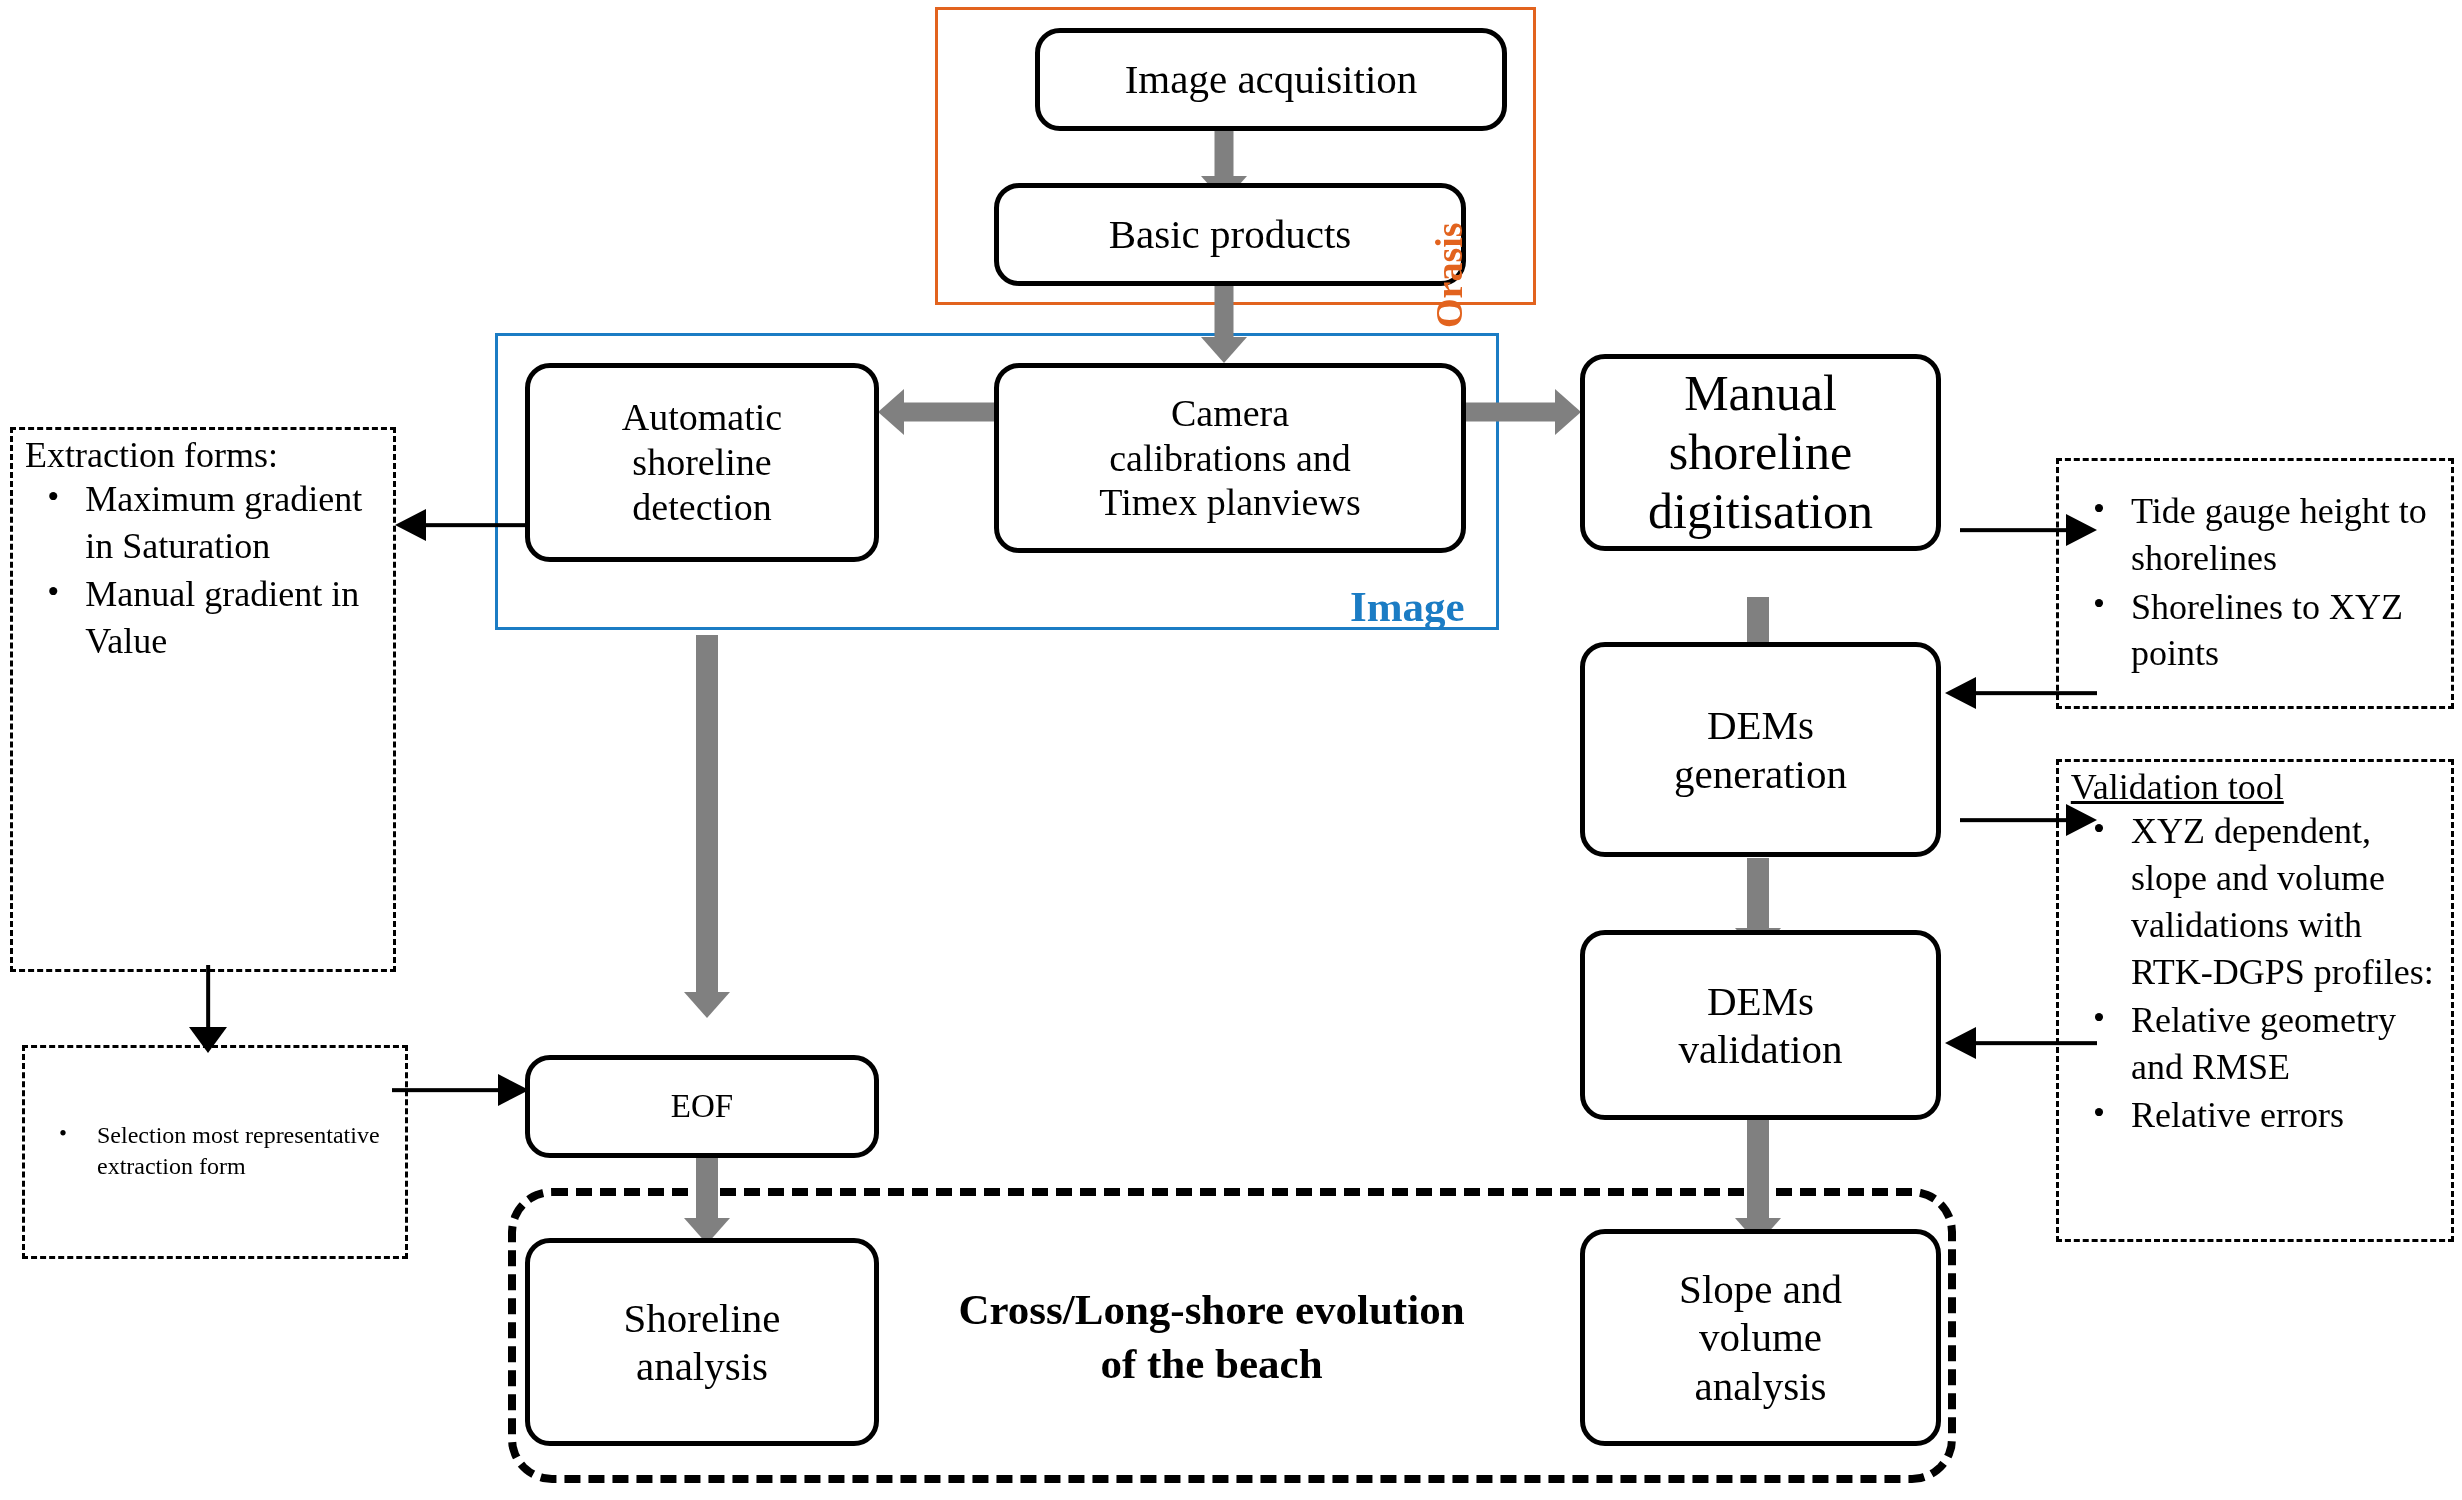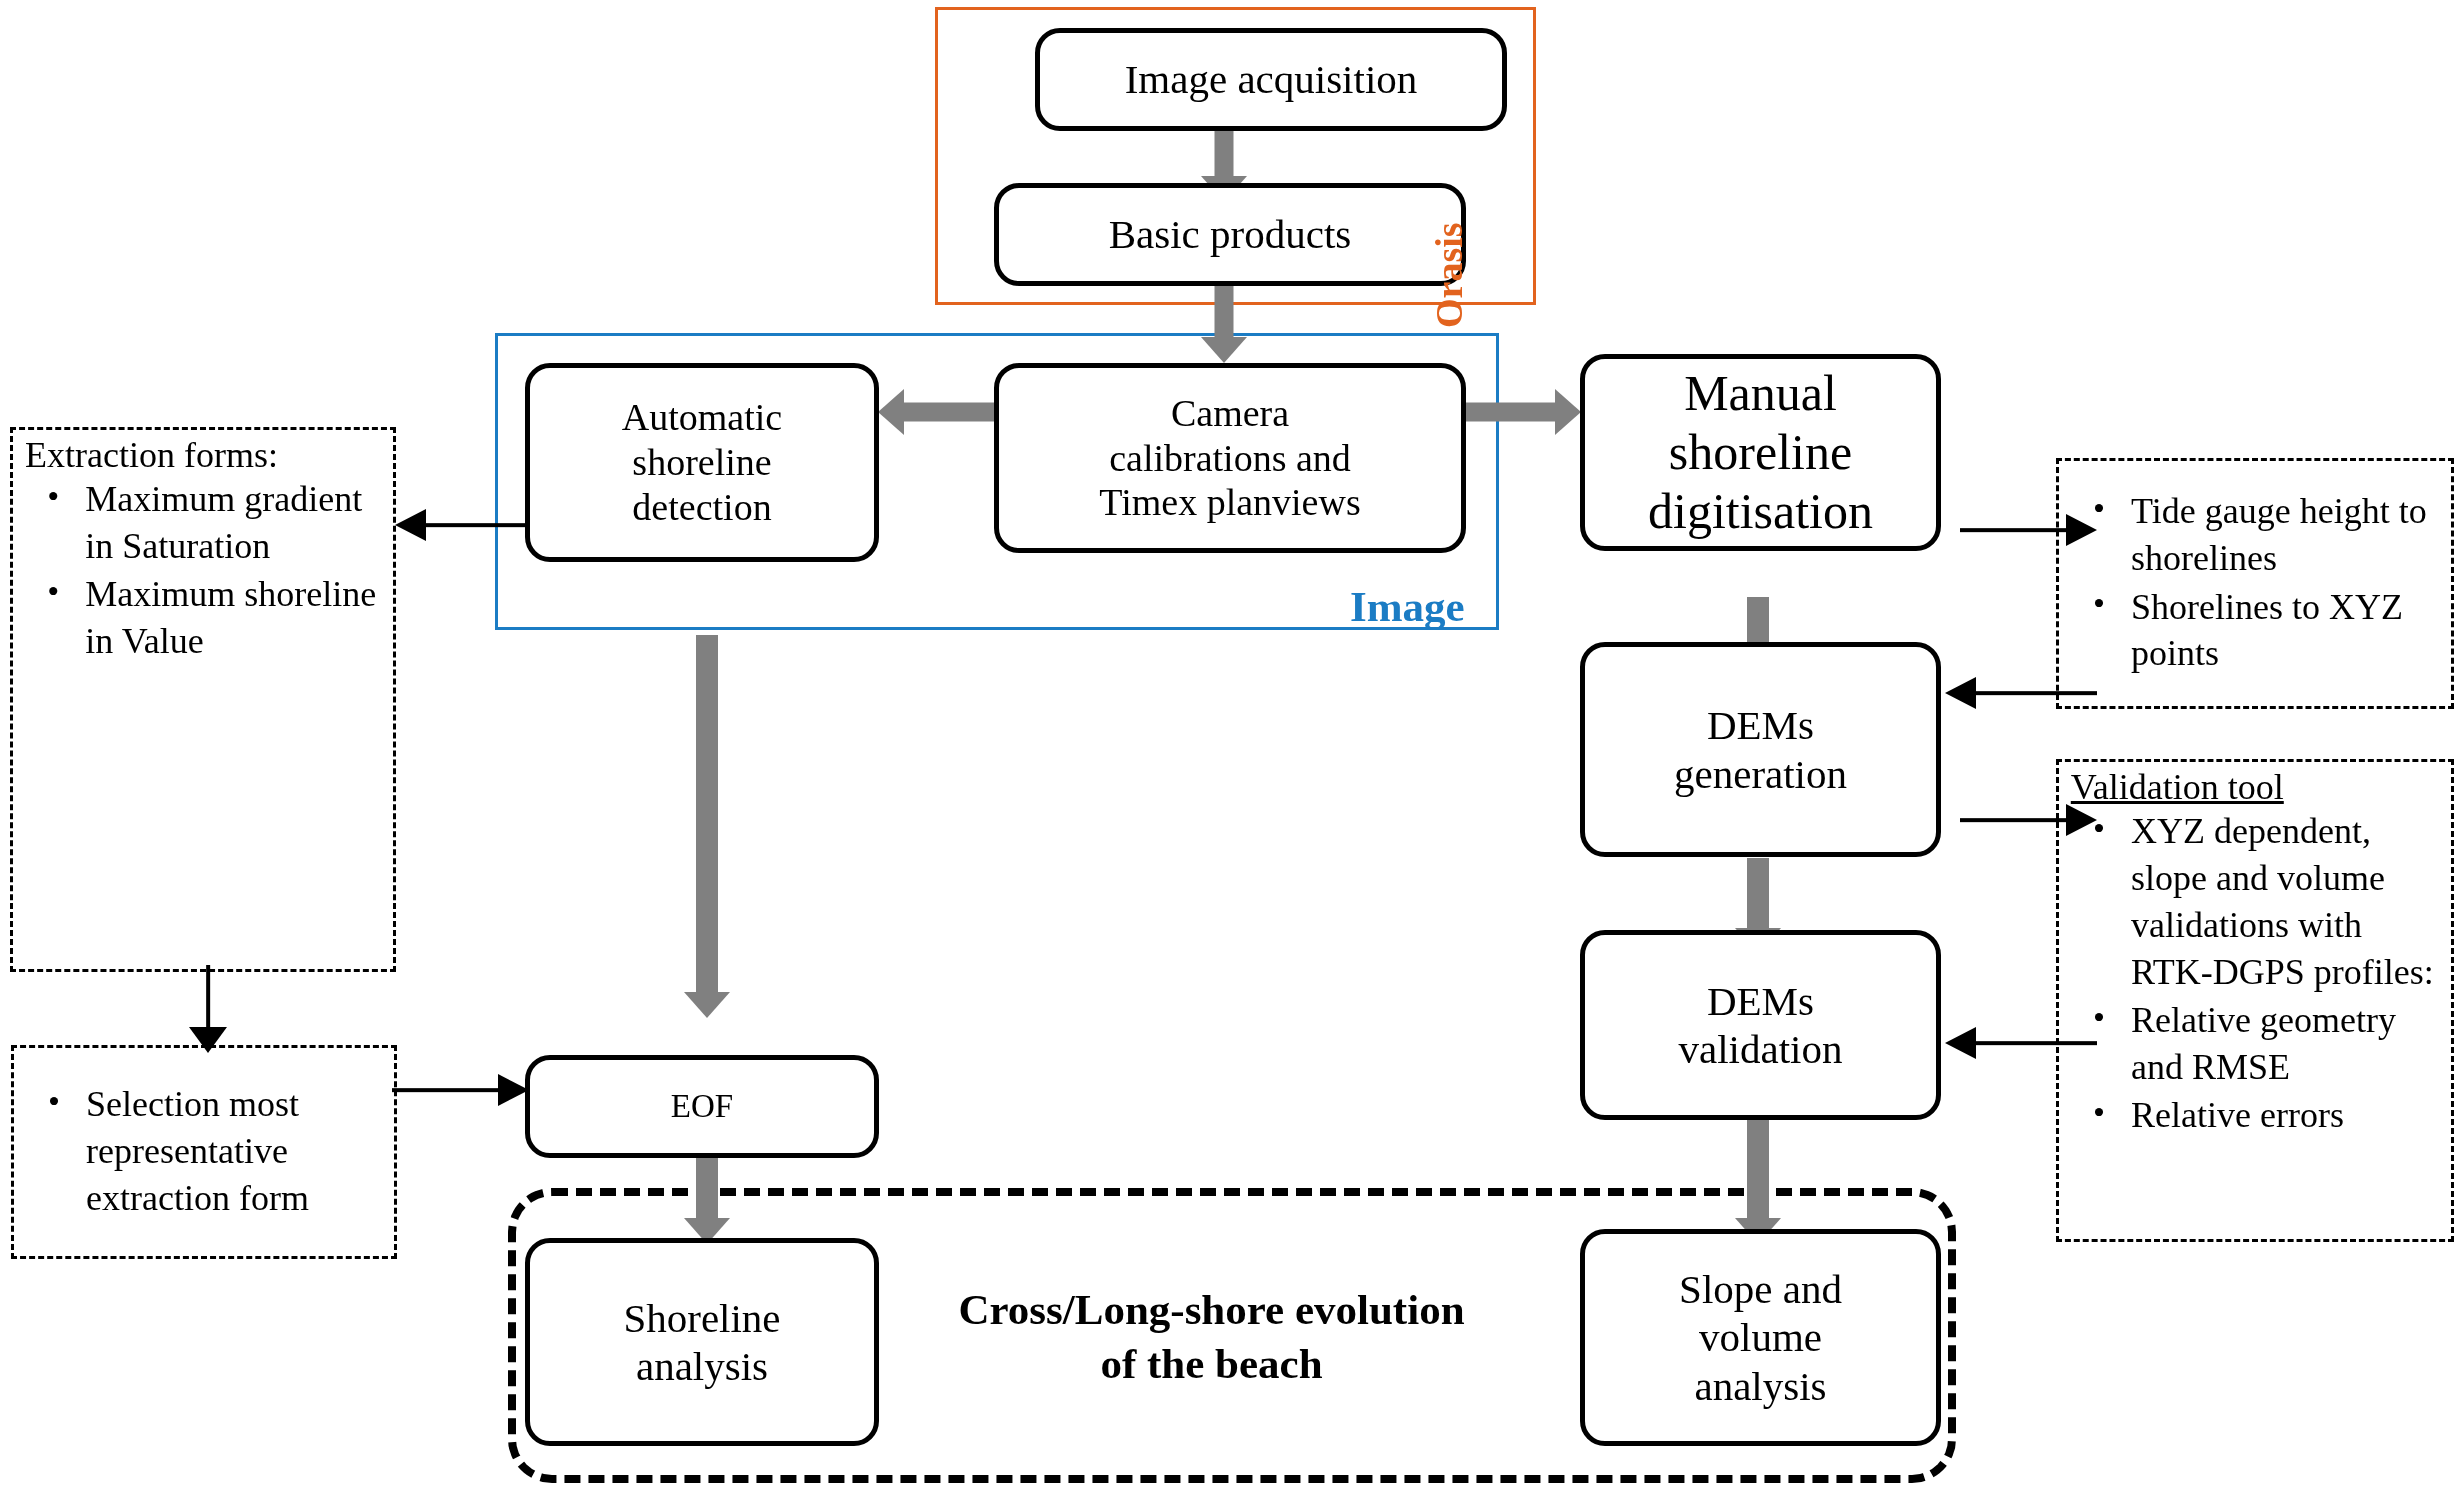--- a/index.html
+++ b/index.html
@@ -316,25 +316,25 @@
 
   <div class="bottom-caption" style="left:917px; top:1283px; width:589px; font-size:43px;">
     <span>Cross/Long-shore evolution</span><br>
     <span>of the beach</span>
   </div>
 
   <div class="note" style="left:10.3px; top:427px; width:386px; height:545px; font-size:36px;">
     <span class="note-title">Extraction forms:</span>
     <ul>
       <li>Maximum gradient in Saturation</li>
-      <li>Maximum shoreline in Value</li>
+      <li>Manual gradient in Value</li>
     </ul>
   </div>
 
-  <div class="note" style="left:11px; top:1045px; width:386px; height:214px; font-size:36px; display:flex; align-items:center;">
+  <div class="note" style="left:22px; top:1045px; width:386px; height:214px; font-size:24px; display:flex; align-items:center;">
     <ul style="width:100%;">
       <li>Selection most representative extraction form</li>
     </ul>
   </div>
 
   <div class="note" style="left:2056px; top:458px; width:398px; height:251px; font-size:36px; display:flex; align-items:center;">
     <ul style="width:100%;">
       <li>Tide gauge height to shorelines</li>
       <li>Shorelines to XYZ points</li>
     </ul>

